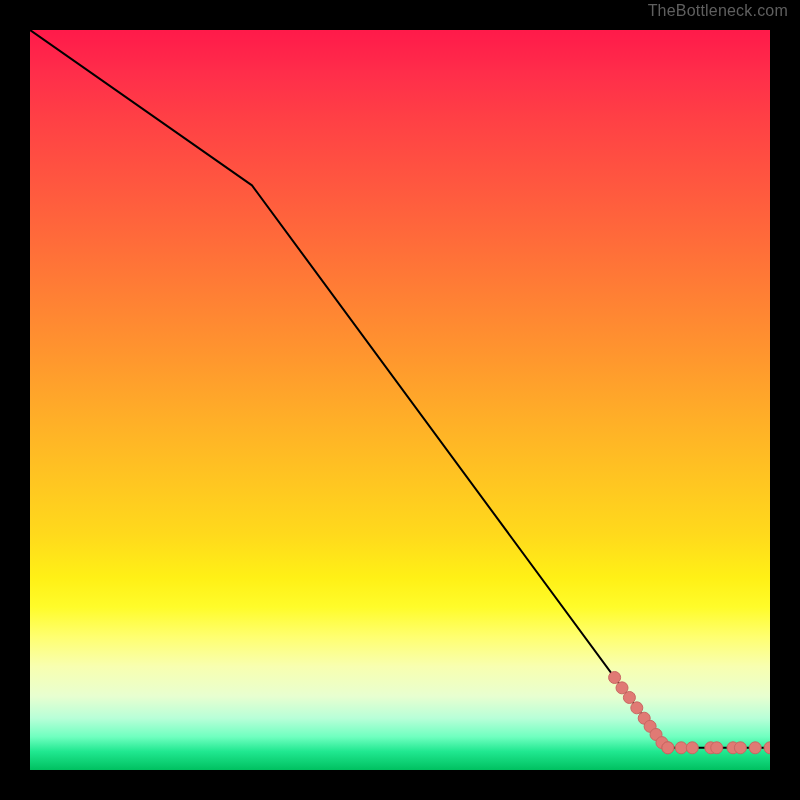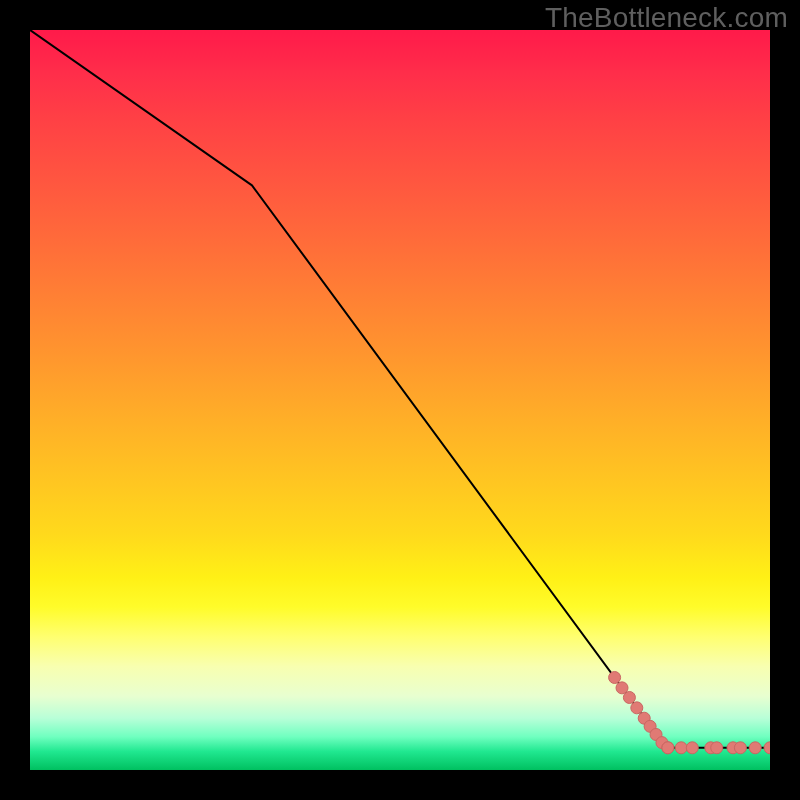--- a/index.html
+++ b/index.html
@@ -15,21 +15,21 @@
     position: relative;
     width: 800px;
     height: 800px;
     background: #000;
   }
   .watermark {
     position: absolute;
     top: 2px;
     right: 12px;
     color: #5f5f5f;
-    font-size: 28px;
+    font-size: 16px;
     font-weight: 500;
     letter-spacing: 0.2px;
     z-index: 10;
   }
   .plot-area {
     position: absolute;
     left: 30px;
     top: 30px;
     width: 740px;
     height: 740px;

